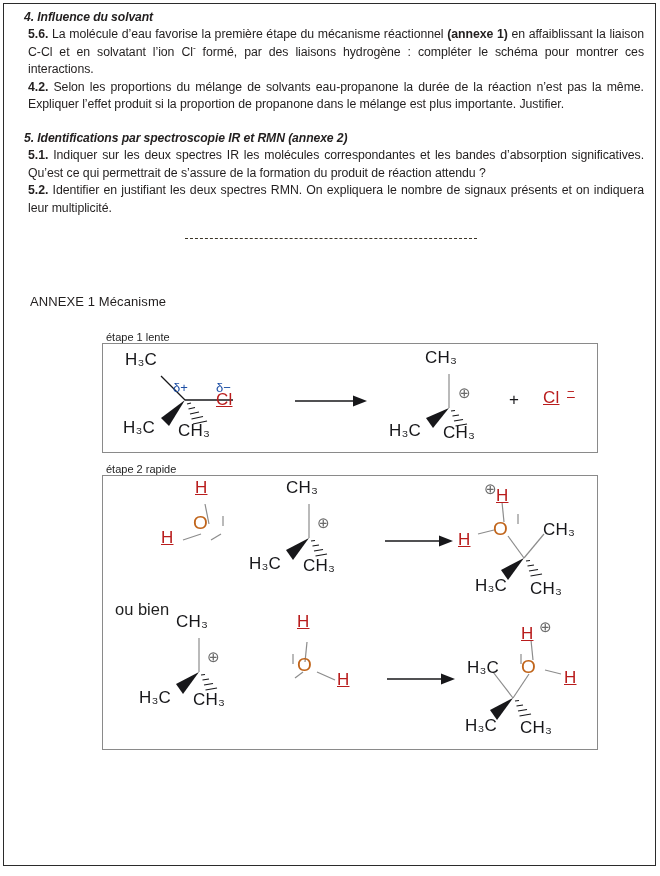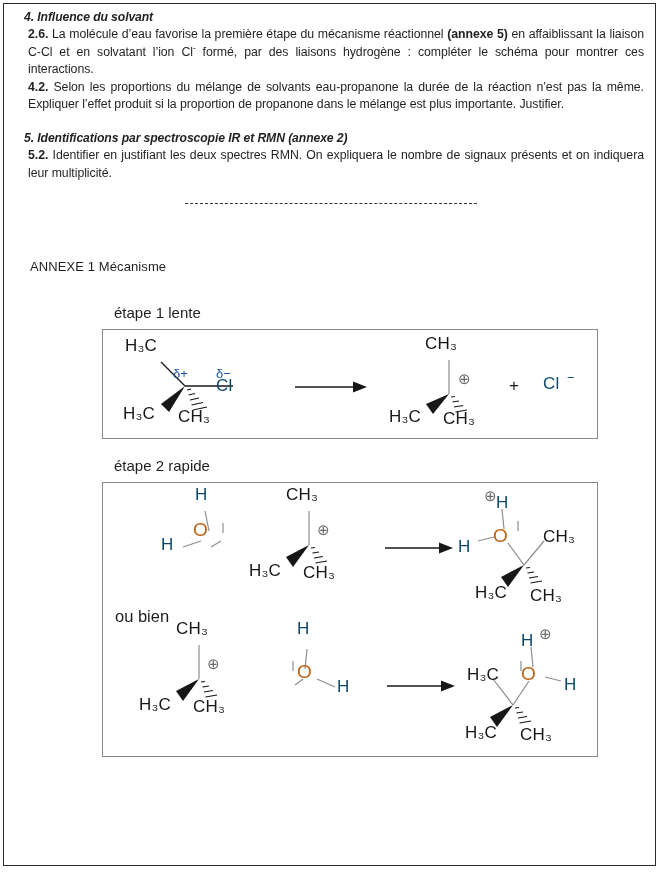--- a/index.html
+++ b/index.html
@@ -77,22 +77,22 @@
     font-weight: normal;
     font-size: 13px;
     margin: 0;
     padding-left: 12px;
     padding-top: 55px;
     letter-spacing: 0.1px;
   }
 
   
   .etape-label {
-    font-size: 15px;
-    margin: 8px;
+    font-size: 11px;
+    margin: 0;
     padding-left: 88px;
     color: #1f1f1f;
   }
   .etape-1-wrap { padding-top: 22px; }
   .etape-2-wrap { padding-top: 10px; }
 
   .rxn-box {
     position: relative;
     margin-left: 84px;
     width: 496px;
@@ -106,21 +106,21 @@
   .abs { position: absolute; }
 
   
   .chem {
     font-family: "Liberation Sans", sans-serif;
     font-size: 17px;
     color: #17171a;
     white-space: nowrap;
     letter-spacing: 0.2px;
   }
-  .blue { color: #0c4a6e; }
+  .blue { color: #b91c1c; text-decoration: underline; }
   .orange { color: #c0641a; }
   .delta {
     font-size: 13px;
     color: #1d4fa5;
     letter-spacing: 0;
   }
   .plus-sign { font-size: 17px; color: #17171a; }
 
   .ou-bien {
     font-size: 16.5px;
@@ -133,30 +133,31 @@
 <body>
 
 <div class="page">
   <div class="page-border"></div>
 
   <div class="content">
 
     <div>
       <p class="sec-head">4. Influence du solvant</p>
 
-      <p class="para"><span class="lead">2.6.</span> <span>La molécule d’eau favorise la première étape du mécanisme réactionnel </span><b>(annexe 5)</b><span> en affaiblissant la liaison C-Cl et en solvatant l’ion Cl</span><sup class="chg">-</sup><span> formé, par des liaisons hydrogène : compléter le schéma pour montrer ces interactions.</span></p>
+      <p class="para"><span class="lead">5.6.</span> <span>La molécule d’eau favorise la première étape du mécanisme réactionnel </span><b>(annexe 1)</b><span> en affaiblissant la liaison C-Cl et en solvatant l’ion Cl</span><sup class="chg">-</sup><span> formé, par des liaisons hydrogène : compléter le schéma pour montrer ces interactions.</span></p>
 
       <p class="para"><span class="lead">4.2.</span> <span>Selon  les proportions du mélange de solvants eau-propanone la durée de la réaction n’est pas la même. Expliquer l’effet produit si la proportion de propanone dans le mélange est plus importante. Justifier.</span></p>
     </div>
 
     <div class="gap-1"></div>
 
     <div>
       <p class="sec-head">5. Identifications par spectroscopie IR et RMN (annexe 2)</p>
 
+      <p class="para"><span class="lead">5.1.</span> <span>Indiquer sur les deux spectres IR les molécules correspondantes et les bandes d’absorption significatives. Qu’est ce qui permettrait de s’assure de la formation du produit de réaction attendu ?</span></p>
 
       <p class="para"><span class="lead">5.2.</span> <span>Identifier en justifiant les deux spectres RMN. On expliquera le nombre de signaux présents et on indiquera leur multiplicité.</span></p>
     </div>
 
     <div class="dashed-sep"></div>
 
     <p class="annexe-title">ANNEXE 1  Mécanisme</p>
 
     <div class="etape-1-wrap">
       <p class="etape-label">étape 1  lente</p>

